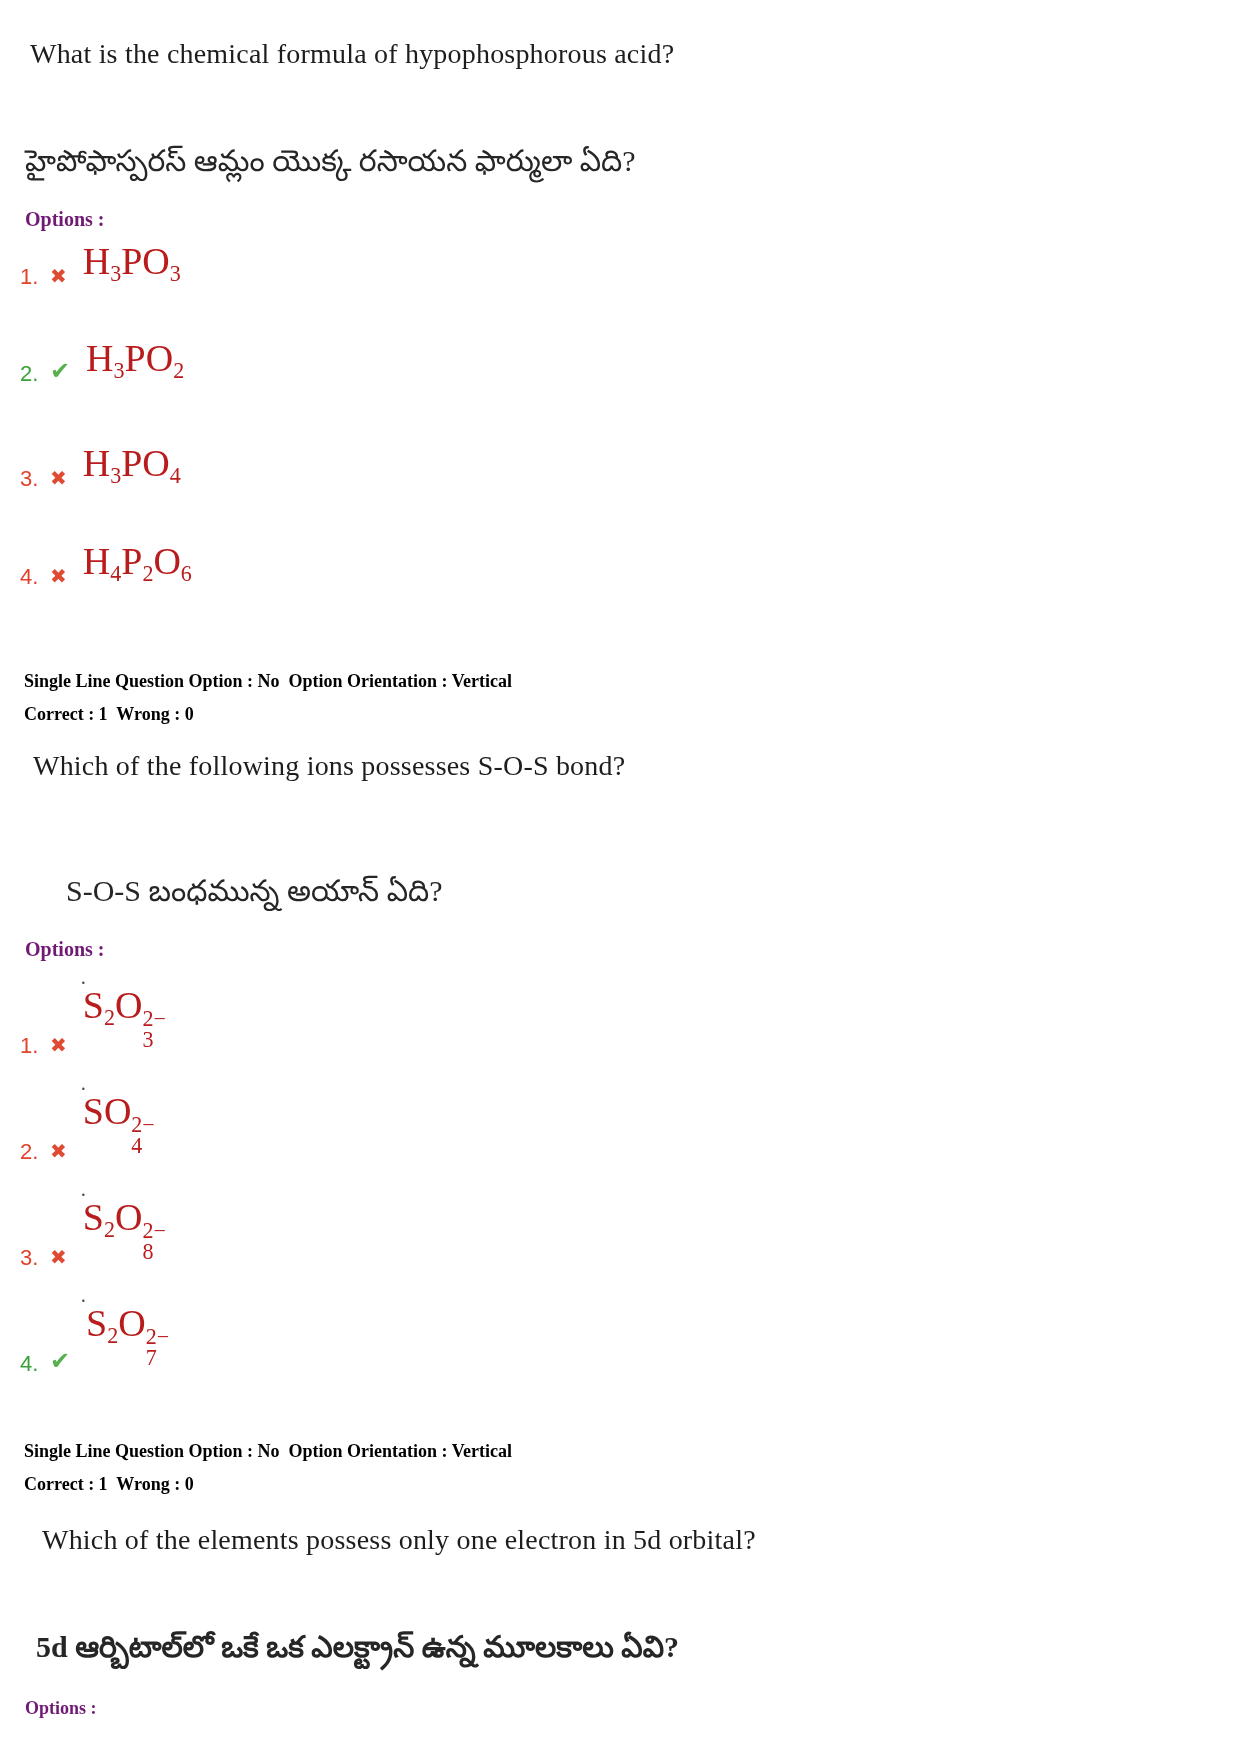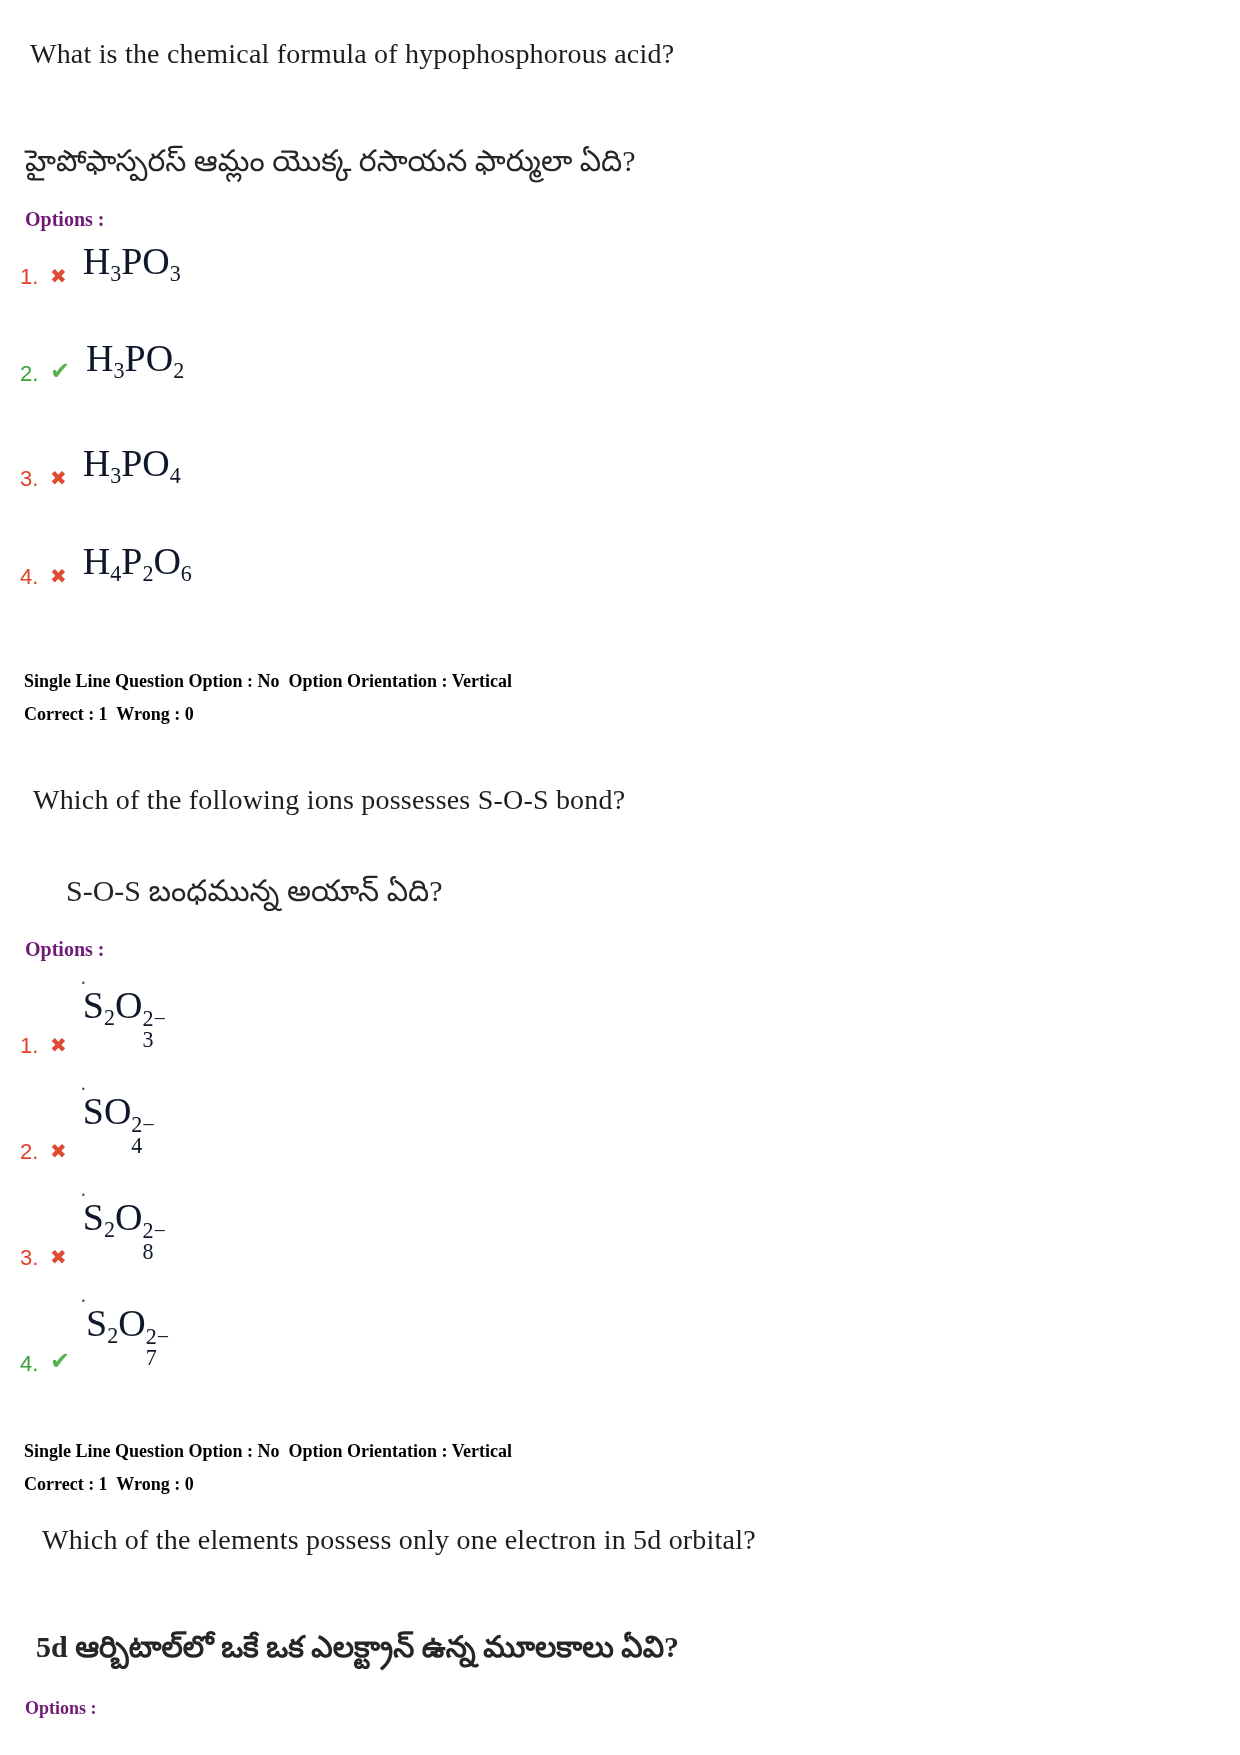--- a/index.html
+++ b/index.html
@@ -12,21 +12,21 @@
   .opts-label { position:absolute; font-size:20px; font-weight:bold; color:#701a75; }
 
   .opt-row { position:absolute; display:flex; align-items:flex-end; }
   .opt-num { font-family:"Liberation Sans", sans-serif; font-size:22px; width:30px; position:relative; top:8px; }
   .opt-num.wrong { color:#e1422b; }
   .opt-num.correct { color:#3ba23a; }
   .opt-icon { font-family:"DejaVu Sans", sans-serif; font-size:20px; margin-right:16px; position:relative; top:6px; }
   .opt-icon.wrong { color:#df4a33; }
   .opt-icon.correct { color:#58b14e; font-size:24px; }
 
-  .chem { font-size:38px; color:#0f172a; line-height:1.05; white-space:nowrap;text-align:right; }
+  .chem { font-size:38px; color:#b91c1c; line-height:1.05; white-space:nowrap;text-align:right; }
   .chem sub { font-size:58%; line-height:0; vertical-align:-0.3em; }
   .chem .stack { display:inline-flex; flex-direction:column; align-items:flex-start; font-size:58%; line-height:0.95; vertical-align:-0.38em; }
   .chem .st-sup, .chem .st-sub { display:block; }
 
   .pre-dot { position:absolute; left:60px; top:-14px; font-size:20px; color:#4a4a4a; }
 
   .meta { position:absolute; font-weight:bold; color:#000; font-size:18px; line-height:23px; }
   .meta div { white-space:pre-wrap; }
   .meta .m3 { margin-top:10px; }
 </style>
@@ -61,21 +61,21 @@
       <span class="chem">H<sub>4</sub>P<sub>2</sub>O<sub>6</sub></span>
     </div>
 
     <div class="meta" style="left:24px; top:670px;">
       <div>Single Line Question Option : No  Option Orientation : Vertical</div>
       <div class="m3">Correct : 1  Wrong : 0</div>
     </div>
   </section>
 
   <section>
-    <div class="q-en" style="left:33px; top:784px;">Which of the following ions possesses S-O-S bond?</div>
+    <div class="q-en" style="left:33px; top:750px;">Which of the following ions possesses S-O-S bond?</div>
     <div class="q-te" style="left:30px; top:874px;margin-left:36px;">S-O-S బంధమున్న అయాన్ ఏది?</div>
     <div class="opts-label" style="left:25px; top:938px;">Options :</div>
 
     <div class="opt-row" style="left:20px; top:986px;">
       <span class="pre-dot">·</span>
       <span class="opt-num wrong">1.</span>
       <span class="opt-icon wrong">✖</span>
       <span class="chem">S<sub>2</sub>O<span class="stack">
             <span class="st-sup">2−</span>
             <span class="st-sub">3</span>

